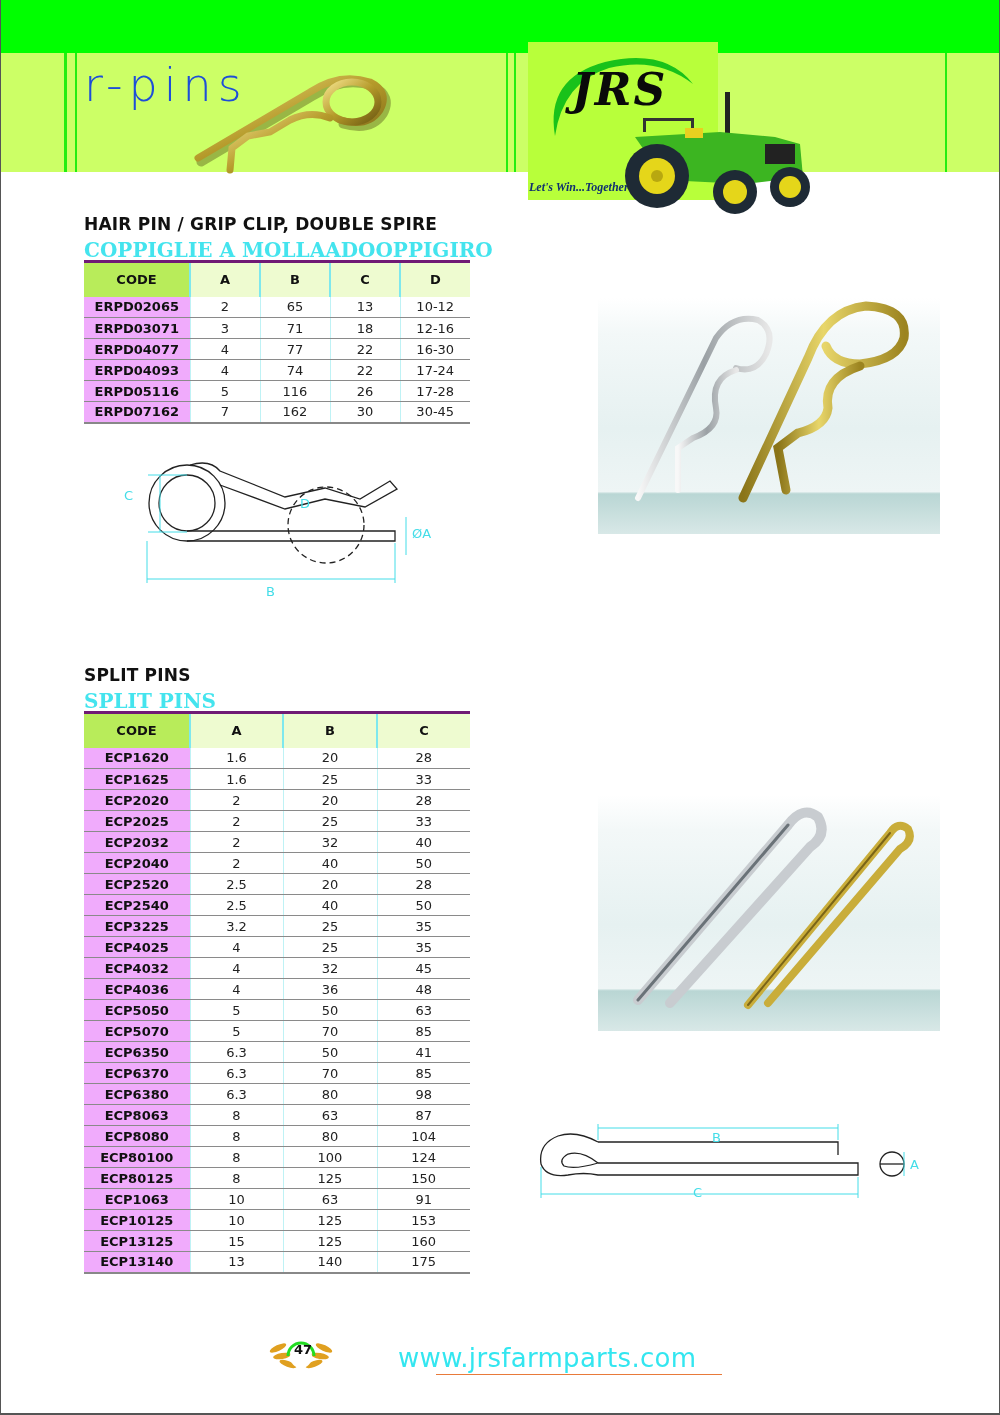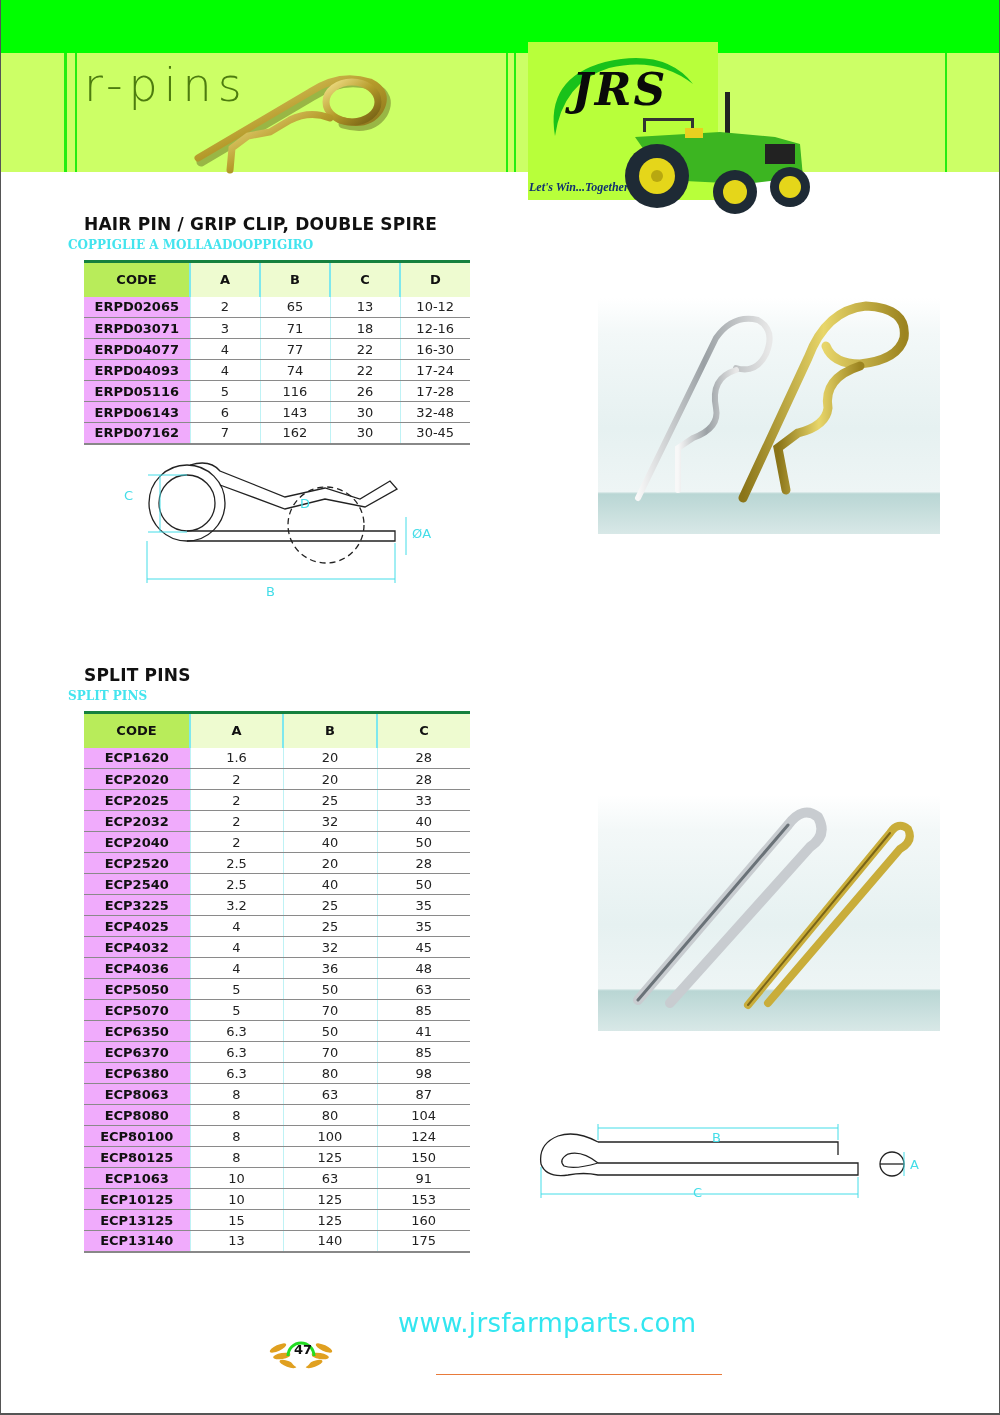--- a/index.html
+++ b/index.html
@@ -7,55 +7,55 @@
   body { position: relative; font-family: "DejaVu Sans", sans-serif; color: #111; }
 
   .page-frame { position: absolute; left: 0; top: 0; width: 1000px; height: 1415px;
     border-left: 1px solid #555; border-right: 1px solid #555; border-bottom: 2px solid #555; pointer-events: none; }
 
   
   .top-band { position: absolute; left: 0; top: 0; width: 1000px; height: 53px; background: #00ff00; }
   .light-band { position: absolute; left: 0; top: 53px; width: 1000px; height: 119px; background: #ccff66; }
   .vline { position: absolute; top: 53px; height: 119px; width: 3px; background: #22ee11; }
   .title-rpins { position: absolute; left: 84px; top: 62px; font-family: "DejaVu Sans", sans-serif;
-    font-size: 46px; font-weight: 300; letter-spacing: 6px; color: #4d7c0f; line-height: 1; }
+    font-size: 46px; font-weight: 300; letter-spacing: 6px; color: #1d4ed8; line-height: 1; }
   .rpin-art { position: absolute; left: 190px; top: 70px; width: 210px; height: 110px; }
 
   .logo-box { position: absolute; left: 528px; top: 42px; width: 190px; height: 158px; background: #b8ff3a; }
   .logo-arc { position: absolute; left: 545px; top: 48px; width: 150px; height: 90px; }
   .logo-text { position: absolute; left: 572px; top: 64px; font-family: "DejaVu Serif", serif;
     font-style: italic; font-weight: bold; font-size: 44px; color: #0a0a0a; letter-spacing: 2px; }
   .logo-tagline { position: absolute; left: 529px; top: 180px; font-family: "Liberation Serif", serif;
     font-style: italic; font-weight: bold; font-size: 12px; color: #103070; }
   .tractor { position: absolute; left: 625px; top: 92px; width: 195px; height: 122px; }
 
   
   .sec-title { position: absolute; left: 84px; font-size: 17px; font-weight: bold; color: #111; letter-spacing: 0.2px; }
-  .sec-sub { position: absolute; left: 68px; font-family: "DejaVu Serif", serif; font-size: 12px; font-weight: bold; color: #44e4ee; }
+  .sec-sub { position: absolute; left: 84px; font-family: "DejaVu Serif", serif; font-size: 20px; font-weight: bold; color: #44e4ee; }
 
   
   table.spec { position: absolute; left: 84px; border-collapse: collapse; font-size: 13px; }
   table.spec thead th { height: 35px; font-size: 13px; font-weight: bold; color: #111;
-    background: #eefbd0; border-top: 3px solid #15803d; border-left: 2px solid #7ee8ee; }
+    background: #eefbd0; border-top: 3px solid #701a75; border-left: 2px solid #7ee8ee; }
   table.spec thead th:first-child { background: #b8ec5a; border-left: none; }
   table.spec tbody td { height: 21px; text-align: center; color: #222; border-bottom: 1px solid #8a8a8a;
     border-left: 1px solid #bff2f5; }
   table.spec tbody td:first-child { background: #f0abfc; font-weight: bold; color: #111; border-left: none; }
   table.spec tbody tr:last-child td { border-bottom: 2px solid #888; }
 
   
   .diagram { position: absolute; }
   .photo { position: absolute; overflow: hidden;
     background: linear-gradient(180deg, #ffffff 0%, #f3f8f8 15%, #e6f1f1 55%, #eef5f5 82%, #b9d6d4 83%, #d8e8e7 100%); }
 
   
   .page-badge { position: absolute; left: 266px; top: 1338px; width: 70px; height: 40px; }
   .page-num { position: absolute; left: 290px; top: 1342px; width: 22px; text-align: right;
     font-family: "DejaVu Sans", sans-serif; font-weight: bold; font-size: 13px; color: #111; }
-  .site-url { position: absolute; left: 398px; top: 1308px; font-family: "DejaVu Sans", sans-serif;
+  .site-url { position: absolute; left: 398px; top: 1343px; font-family: "DejaVu Sans", sans-serif;
     font-size: 26px; color: #33e6f0; letter-spacing: 0.3px; }
   .url-underline { position: absolute; left: 436px; top: 1374px; width: 286px; height: 1px; background: #e87a3a; }
 </style>
 </head>
 <body>
 
 <div class="top-band"></div>
 <div class="light-band"></div>
 <div class="vline" style="left:64px;"></div>
 <div class="vline" style="left:75px;width:2px;"></div>
@@ -155,27 +155,20 @@
         <td>74</td>
         <td>22</td>
         <td>17-24</td>
       </tr>
       <tr>
         <td>ERPD05116</td>
         <td>5</td>
         <td>116</td>
         <td>26</td>
         <td>17-28</td>
-      </tr>
-      <tr>
-        <td>ERPD06143</td>
-        <td>6</td>
-        <td>143</td>
-        <td>30</td>
-        <td>32-48</td>
       </tr>
       <tr>
         <td>ERPD07162</td>
         <td>7</td>
         <td>162</td>
         <td>30</td>
         <td>30-45</td>
       </tr>
     </tbody>
 </table>
@@ -247,20 +240,26 @@
     </tr>
   </thead>
   <tbody id="sp-body">
       <tr>
         <td>ECP1620</td>
         <td>1.6</td>
         <td>20</td>
         <td>28</td>
       </tr>
       <tr>
+        <td>ECP1625</td>
+        <td>1.6</td>
+        <td>25</td>
+        <td>33</td>
+      </tr>
+      <tr>
         <td>ECP2020</td>
         <td>2</td>
         <td>20</td>
         <td>28</td>
       </tr>
       <tr>
         <td>ECP2025</td>
         <td>2</td>
         <td>25</td>
         <td>33</td>

